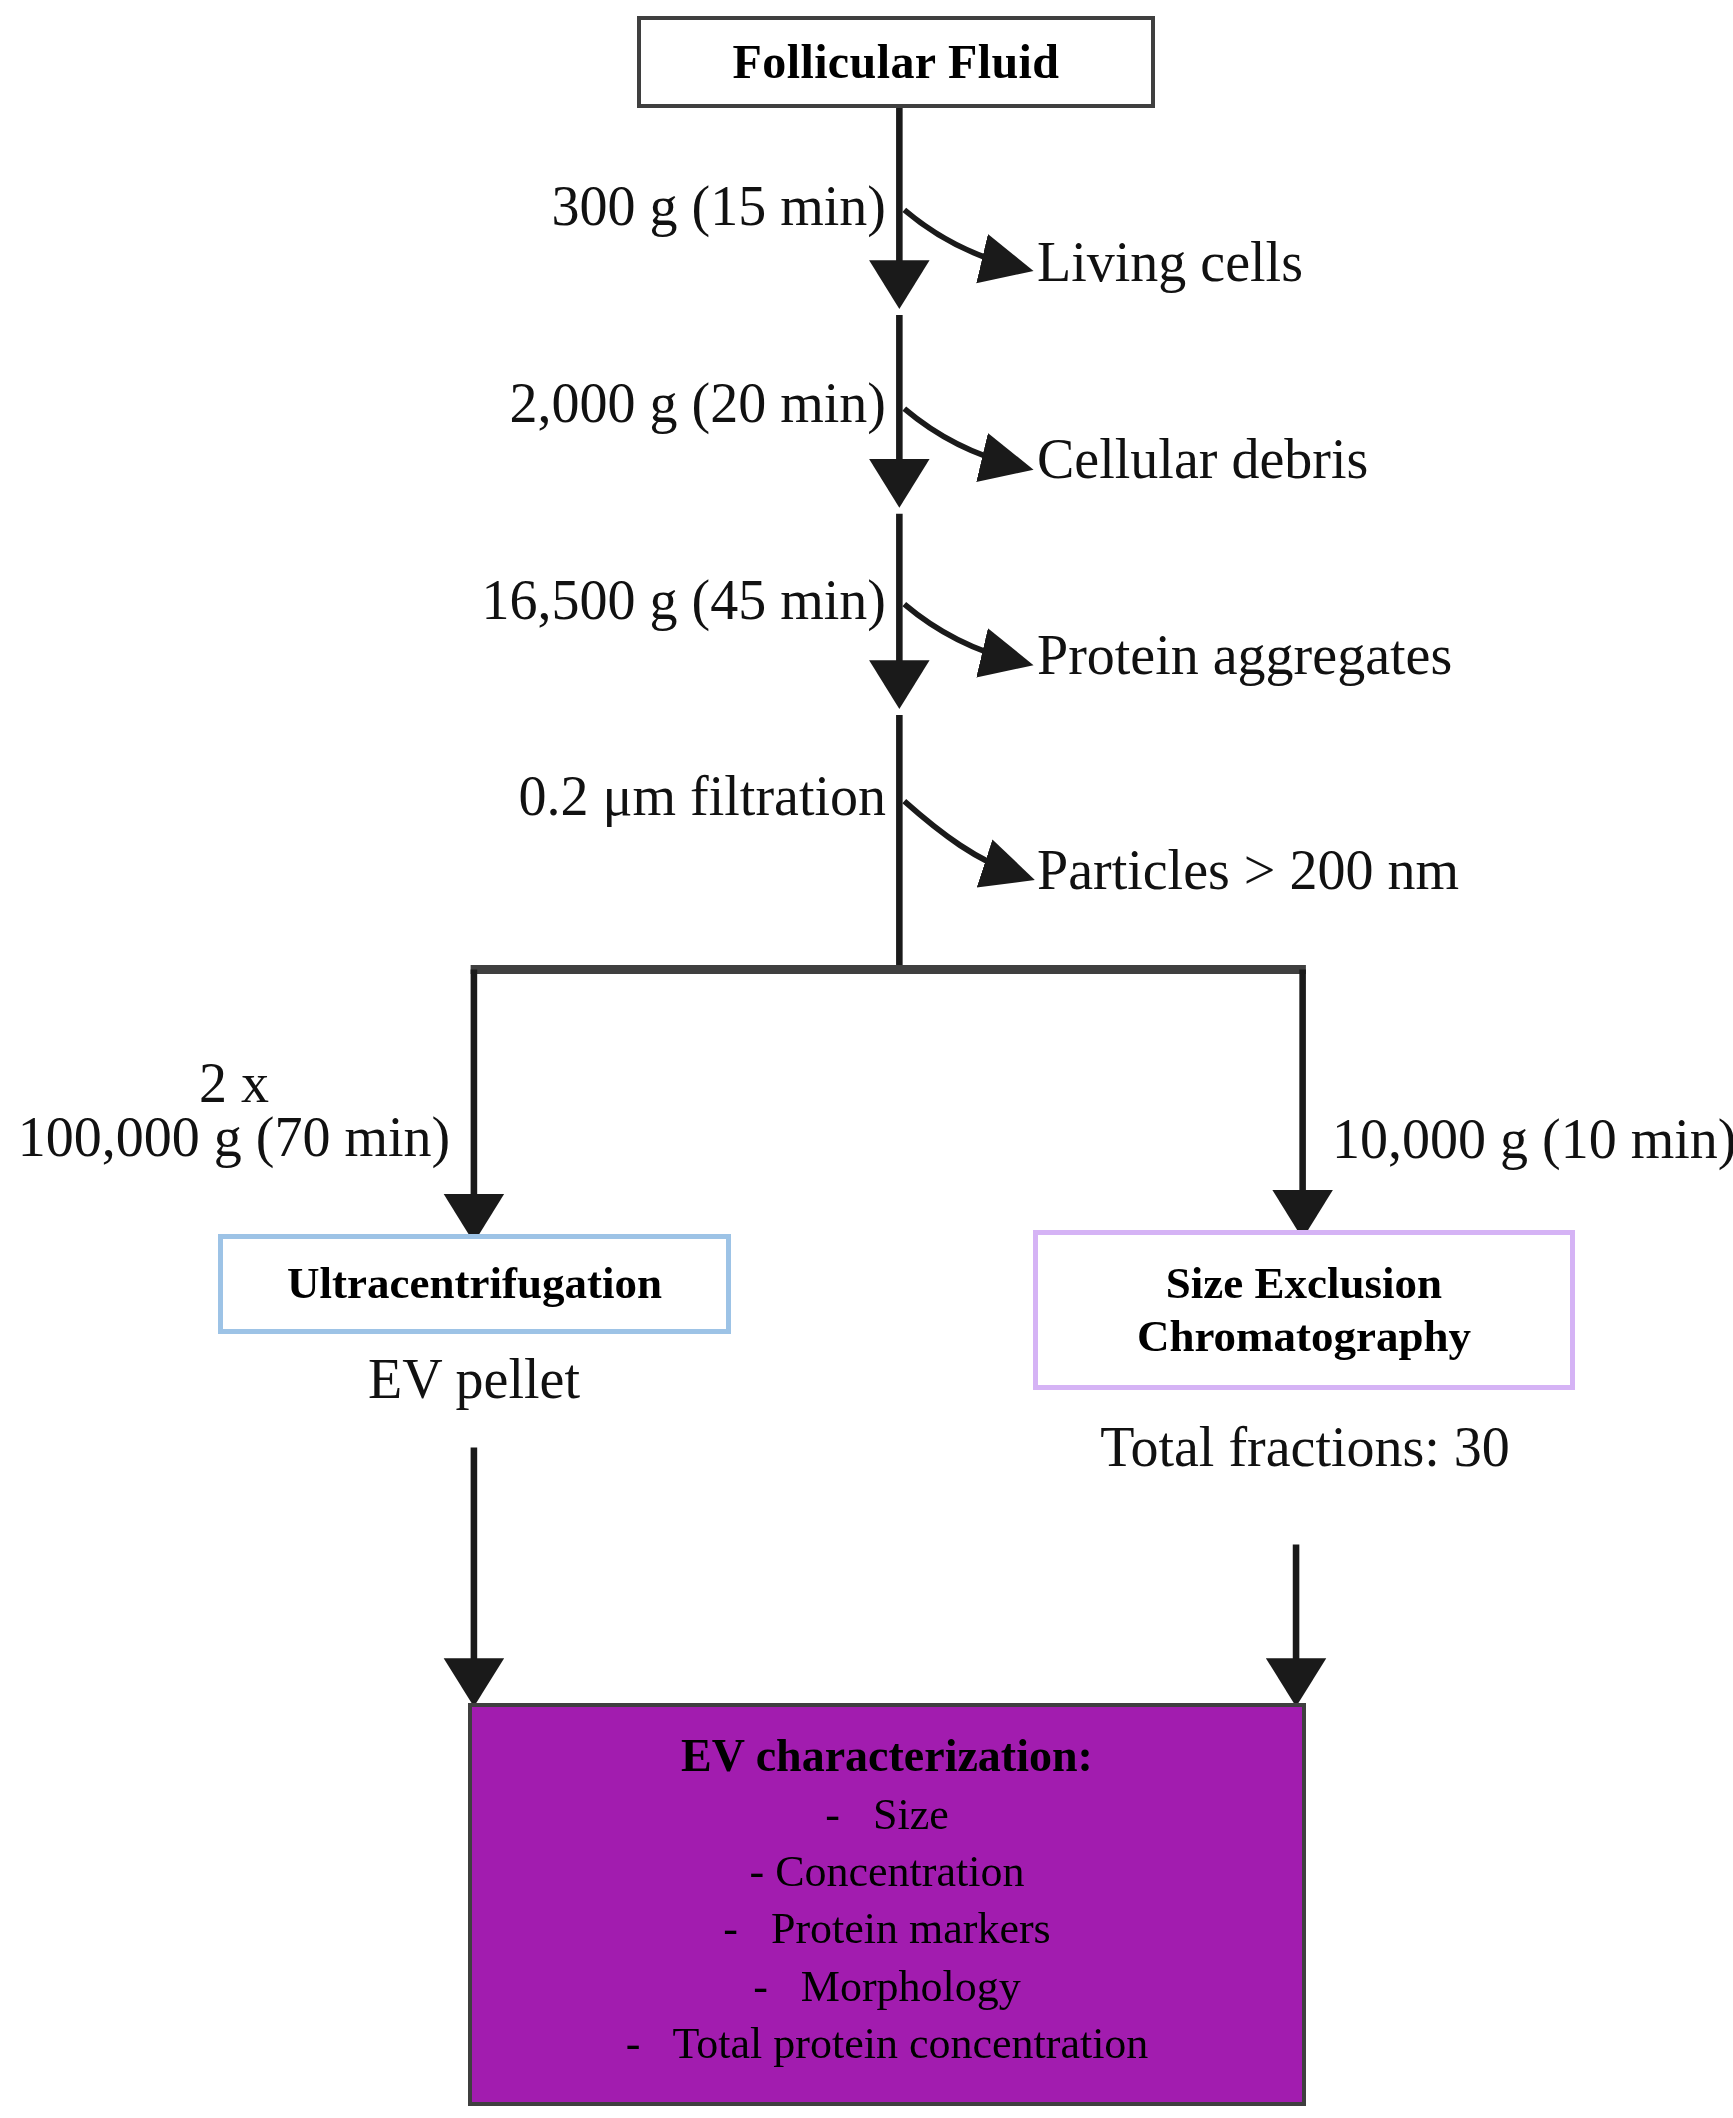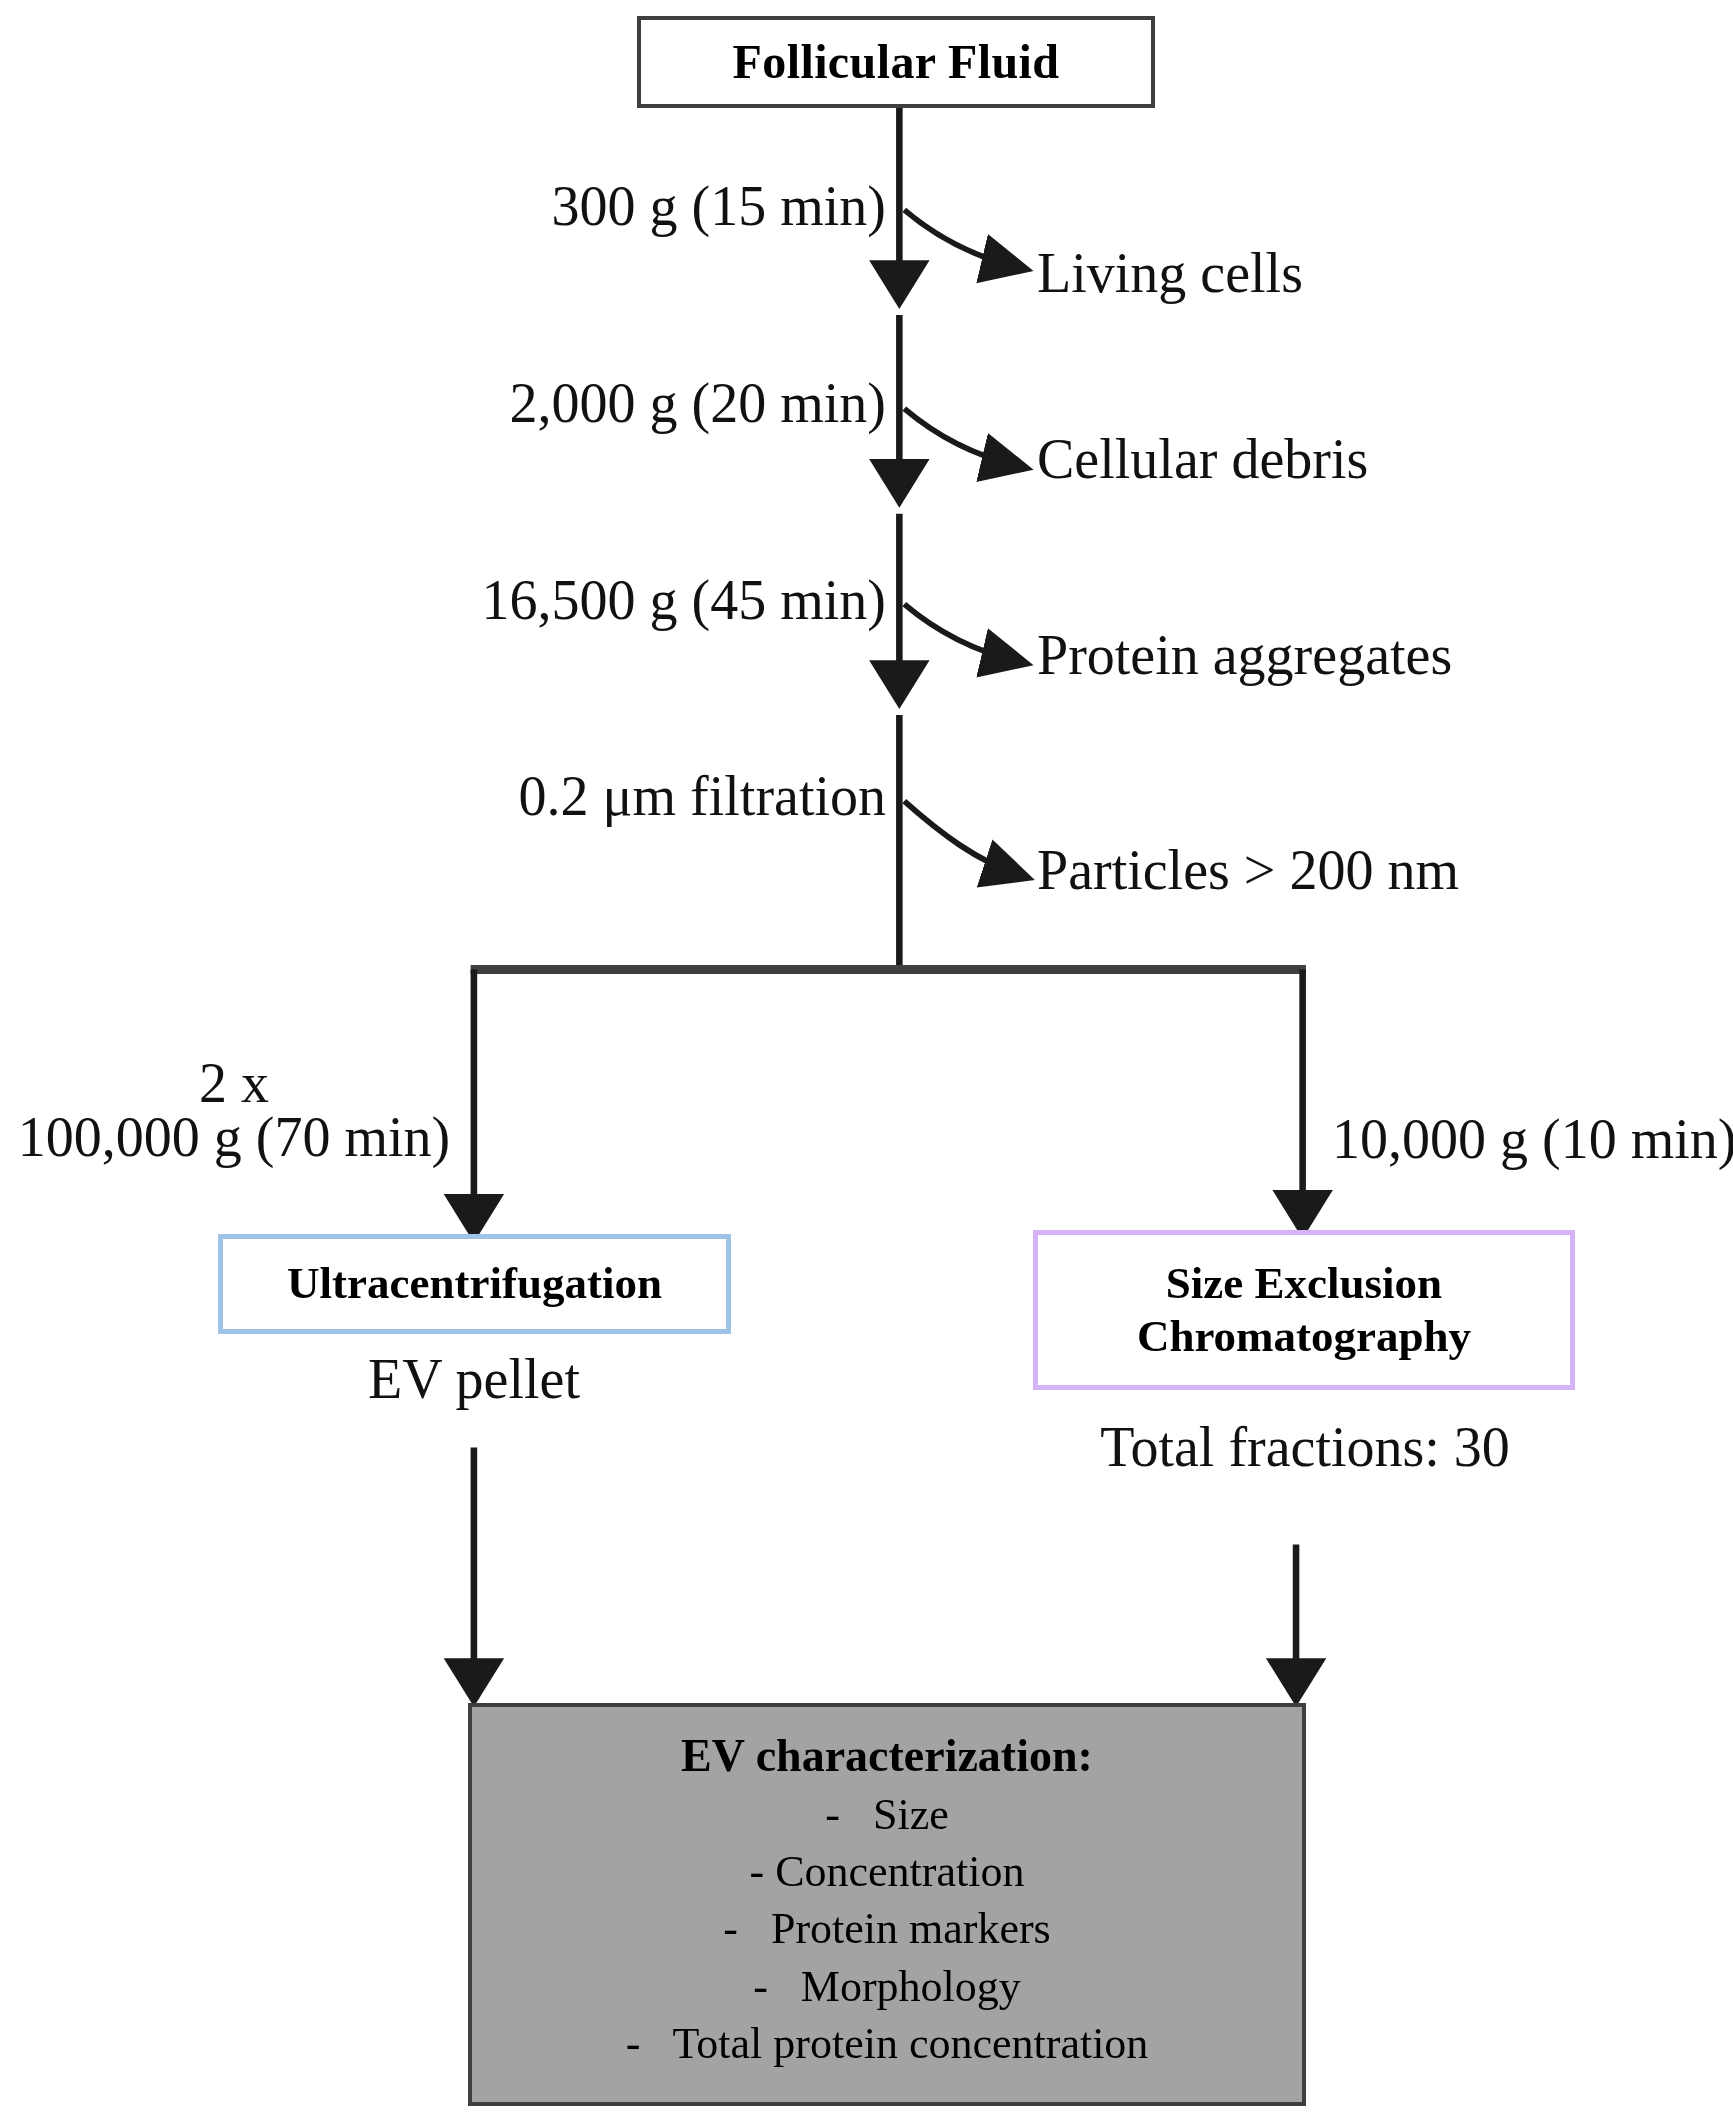--- a/index.html
+++ b/index.html
@@ -76,21 +76,21 @@
     text-align: right;
     transform: translateX(-100%);
     white-space: normal;
   }
 
   
   .charbox {
     position: absolute;
     box-sizing: border-box;
     border: 4.1px solid #3f3f3f;
-    background: #a3a3a3;
+    background: #a21caf;
     display: flex;
     flex-direction: column;
     align-items: center;
     justify-content: flex-start;
     padding-top: 21.4px;
   }
   .char-head {
     font-weight: bold;
     font-size: 46px;
     line-height: 1.22;
@@ -140,21 +140,21 @@
     <line x1="577" y1="1762" x2="577" y2="2060" stroke="#1a1a1a" stroke-width="8" marker-end="url(#ah)"></line>
 
     <line x1="1578" y1="1880" x2="1578" y2="2060" stroke="#1a1a1a" stroke-width="8" marker-end="url(#ah)"></line>
   </svg>
 
   <div class="box box-plain" style="left:637px; top:16.4px; width:518px; height:92px;">
     <span class="title-strong">Follicular Fluid</span>
   </div>
 
   <div class="lbl right" style="left:886px; top:174px; width:624px;">300 g (15 min)</div>
-  <div class="lbl" style="left:1037px; top:241px;">Living cells</div>
+  <div class="lbl" style="left:1037px; top:230px;">Living cells</div>
 
   <div class="lbl right" style="left:886px; top:371px; width:624px;">2,000 g (20 min)</div>
   <div class="lbl" style="left:1037px; top:427px;">Cellular debris</div>
 
   <div class="lbl right" style="left:886px; top:568px; width:624px;">16,500 g (45 min)</div>
   <div class="lbl" style="left:1037px; top:623px;">Protein aggregates</div>
 
   <div class="lbl right" style="left:886px; top:764px; width:624px;">0.2 μm filtration</div>
   <div class="lbl" style="left:1037px; top:838px;">Particles &gt; 200 nm</div>
 

